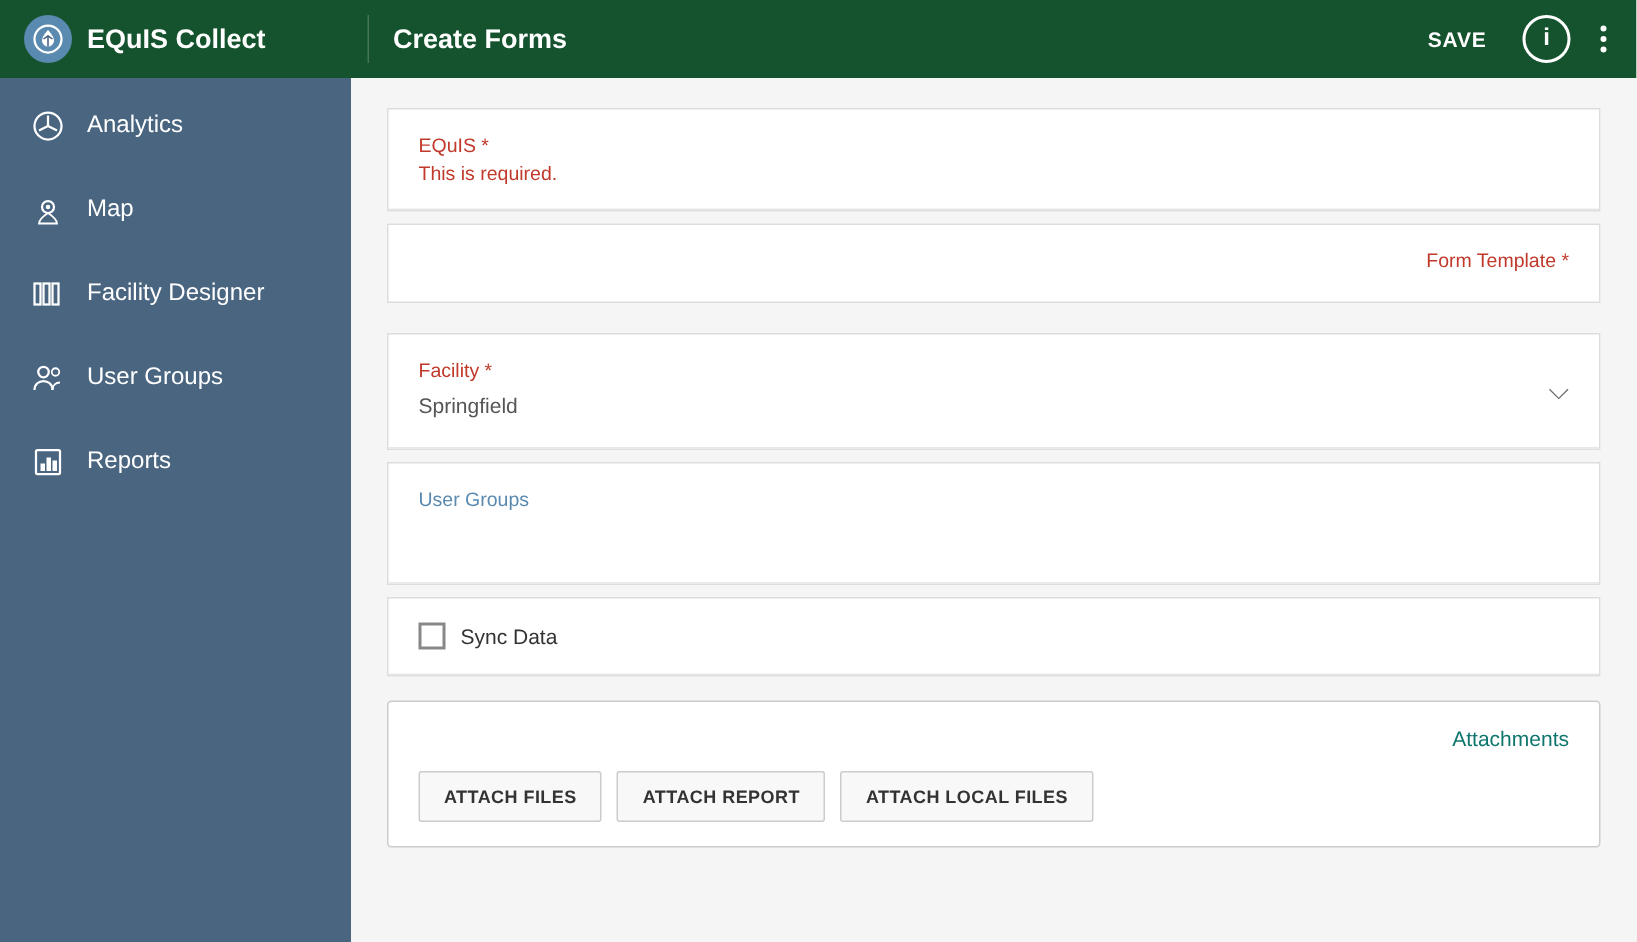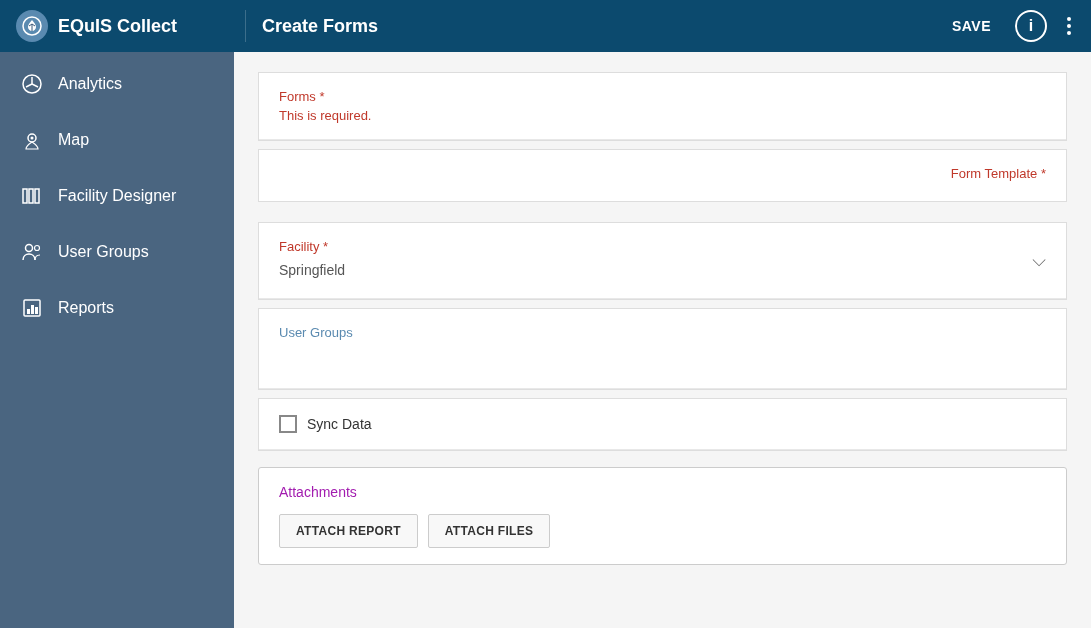--- a/index.html
+++ b/index.html
@@ -1,20 +1,20 @@
 <!DOCTYPE html>
 <html><head>
   <meta charset="utf-8">
   <style>
     * { box-sizing: border-box; margin: 0; padding: 0; }
     body { font-family: 'Segoe UI', Arial, sans-serif; background: #f0f0f0; width: 1091px; height: 628px; overflow: hidden; display: flex; flex-direction: column; }
 
     
     .header {
-      background: #0c4a6e;
+      background: #14532d;
       color: white;
       display: flex;
       align-items: center;
       height: 52px;
       padding: 0 16px;
       flex-shrink: 0;
     }
     .header-logo {
       display: flex;
       align-items: center;
@@ -214,22 +214,23 @@
 
     .attachments-section {
       margin-top: 16px;
       border: 1px solid #ccc;
       border-radius: 3px;
       padding: 16px 20px;
       background: white;
     }
     .attachments-title {
       font-size: 14px;
-      color: #a21caf;
+      color: #0f766e;
       margin-bottom: 14px;
+      text-align: right;
     }
     .attach-buttons {
       display: flex;
       gap: 10px;
     }
     .attach-btn {
       border: 1px solid #ccc;
       background: #f8f8f8;
       color: #333;
       font-size: 12px;
@@ -336,21 +337,21 @@
       </div>
       <span>Reports</span>
     </div>
 
   </nav>
 
   <div class="content">
 
     <div class="form-section">
       <div class="name-field-top">
-        <div class="field-label">Forms *</div>
+        <div class="field-label">EQuIS *</div>
         <div class="field-error">This is required.</div>
       </div>
     </div>
 
     <div class="form-section" style="margin-top: 8px;">
       <div class="form-field">
         <div class="field-label">Form Template *</div>
       </div>
     </div>
 
@@ -373,19 +374,20 @@
     <div class="form-section" style="margin-top: 8px;">
       <div class="sync-section">
         <div class="checkbox"></div>
         <span class="sync-label">Sync Data</span>
       </div>
     </div>
 
     <div class="attachments-section">
       <div class="attachments-title">Attachments</div>
       <div class="attach-buttons">
+        <button class="attach-btn">ATTACH FILES</button>
         <button class="attach-btn">ATTACH REPORT</button>
-        <button class="attach-btn">ATTACH FILES</button>
+        <button class="attach-btn">ATTACH LOCAL FILES</button>
       </div>
     </div>
 
   </div>
 </div>
 
 </body></html>

